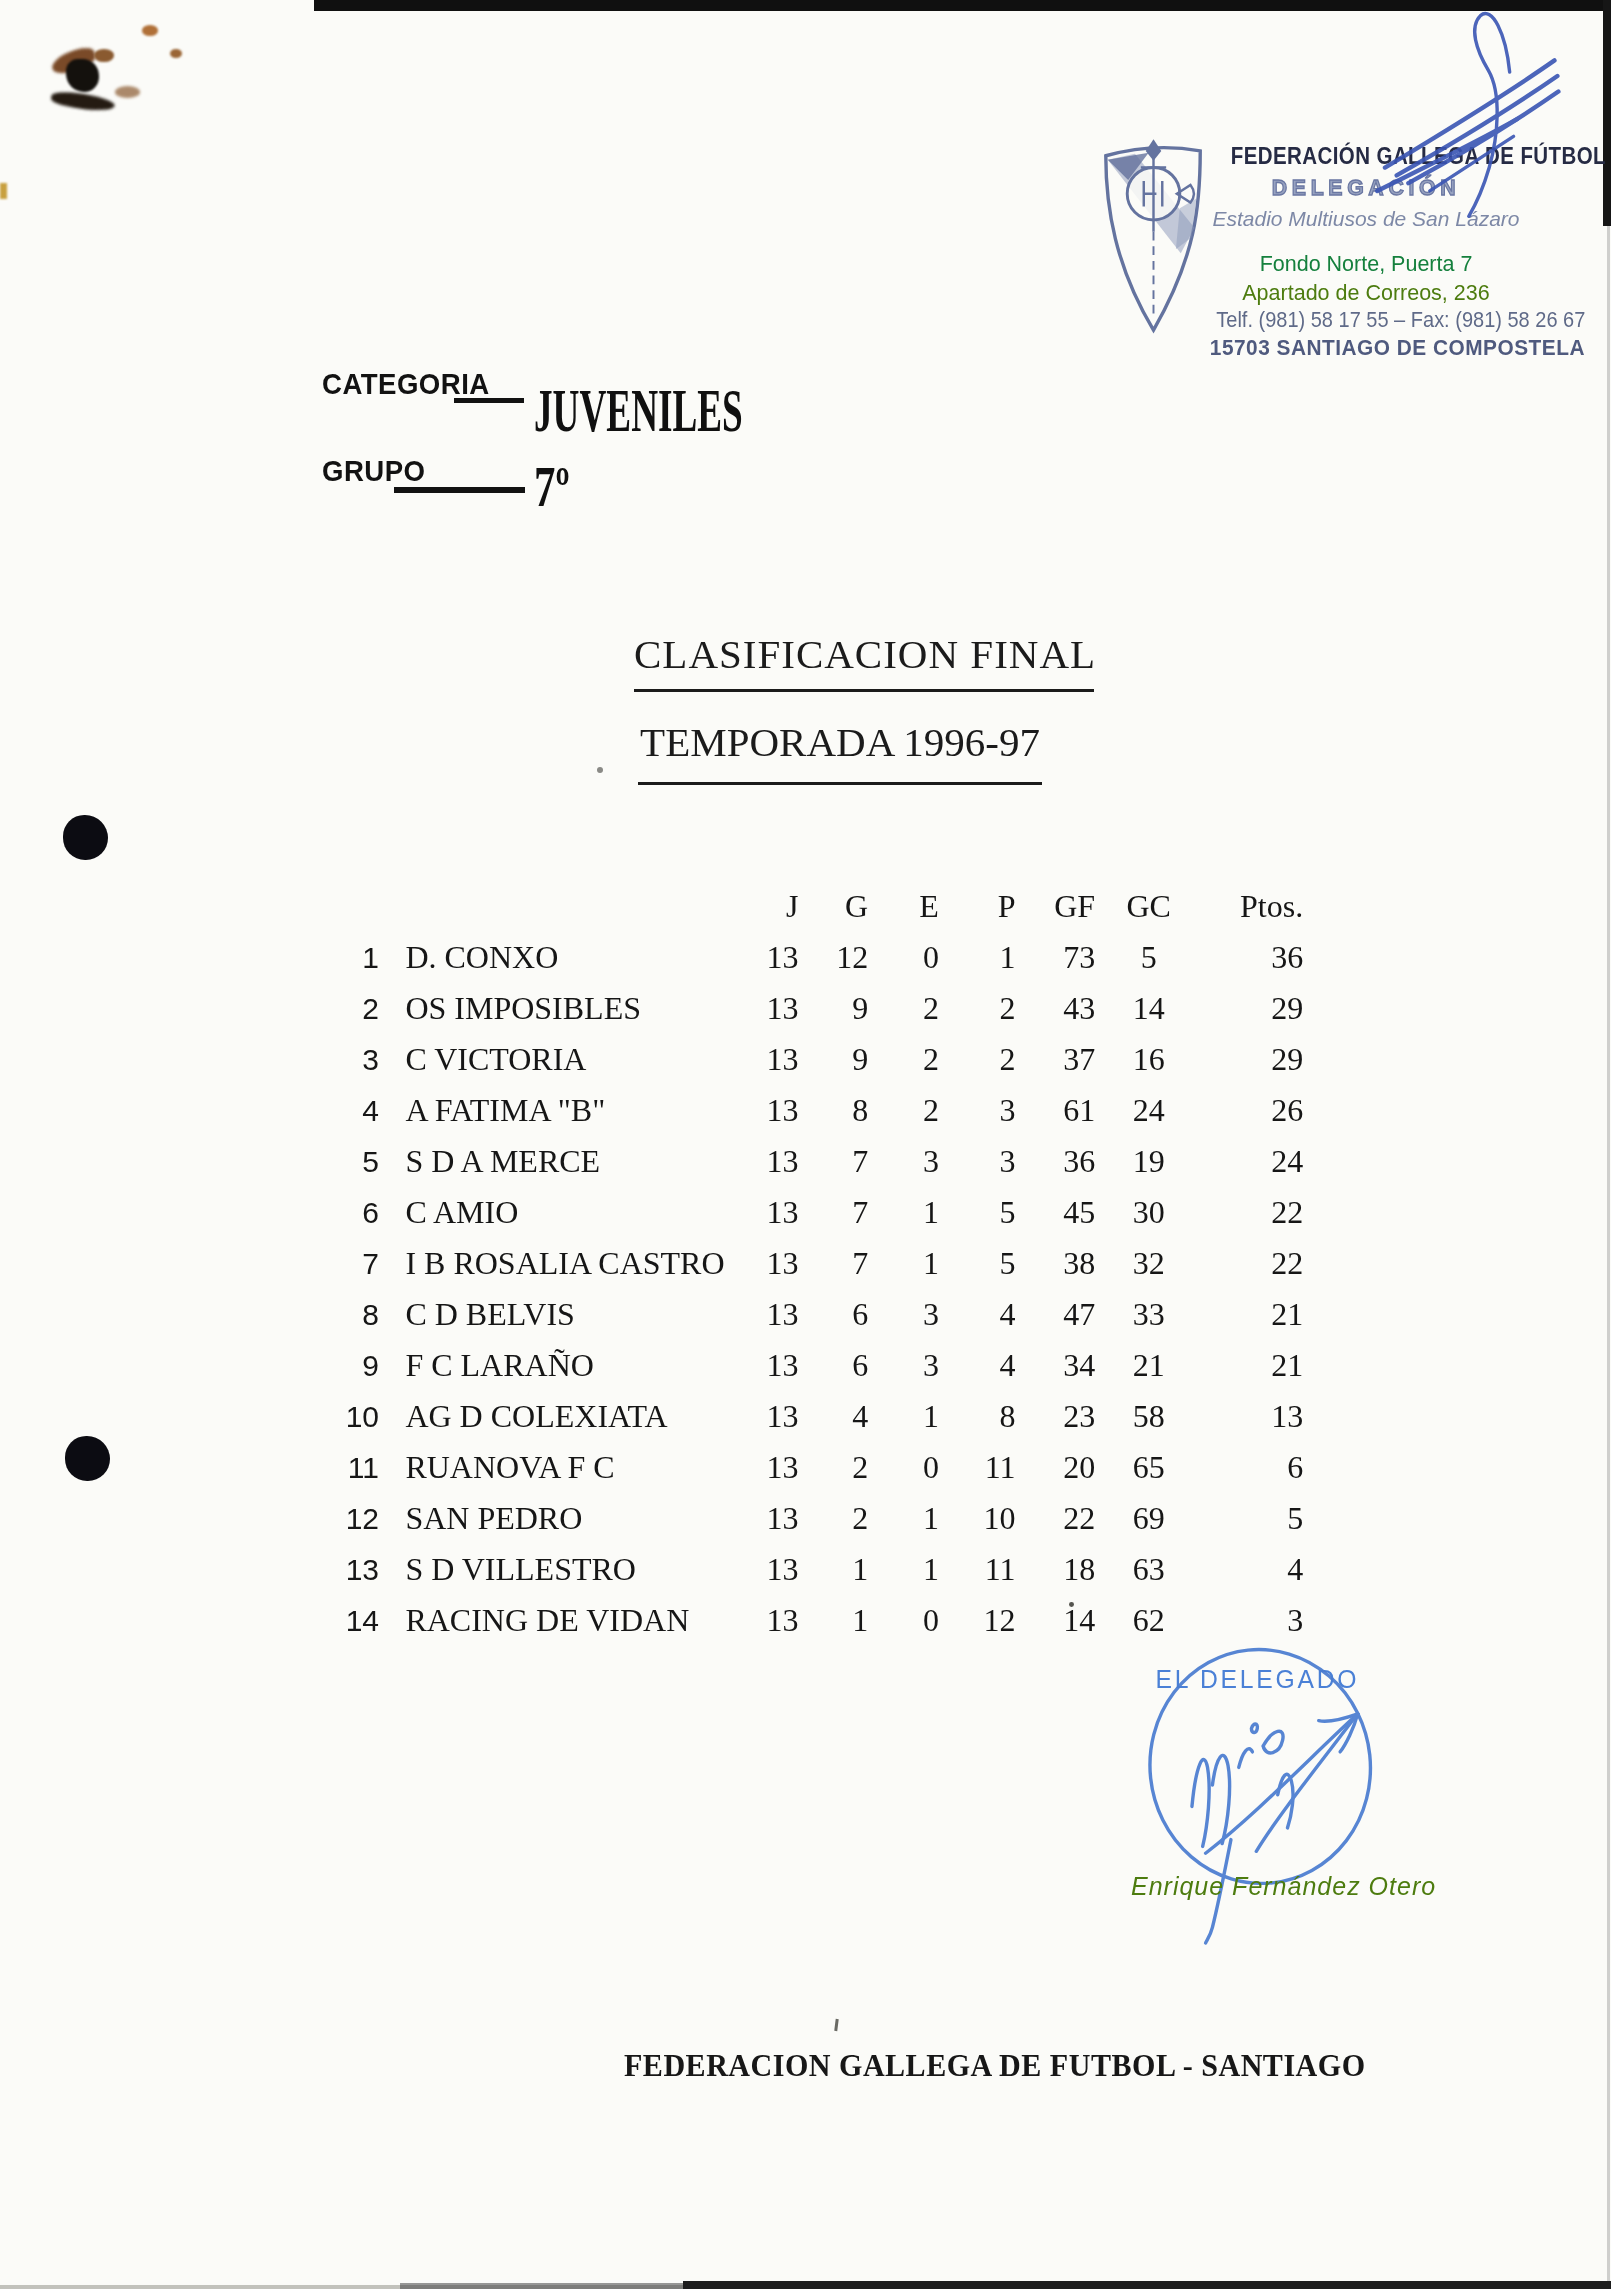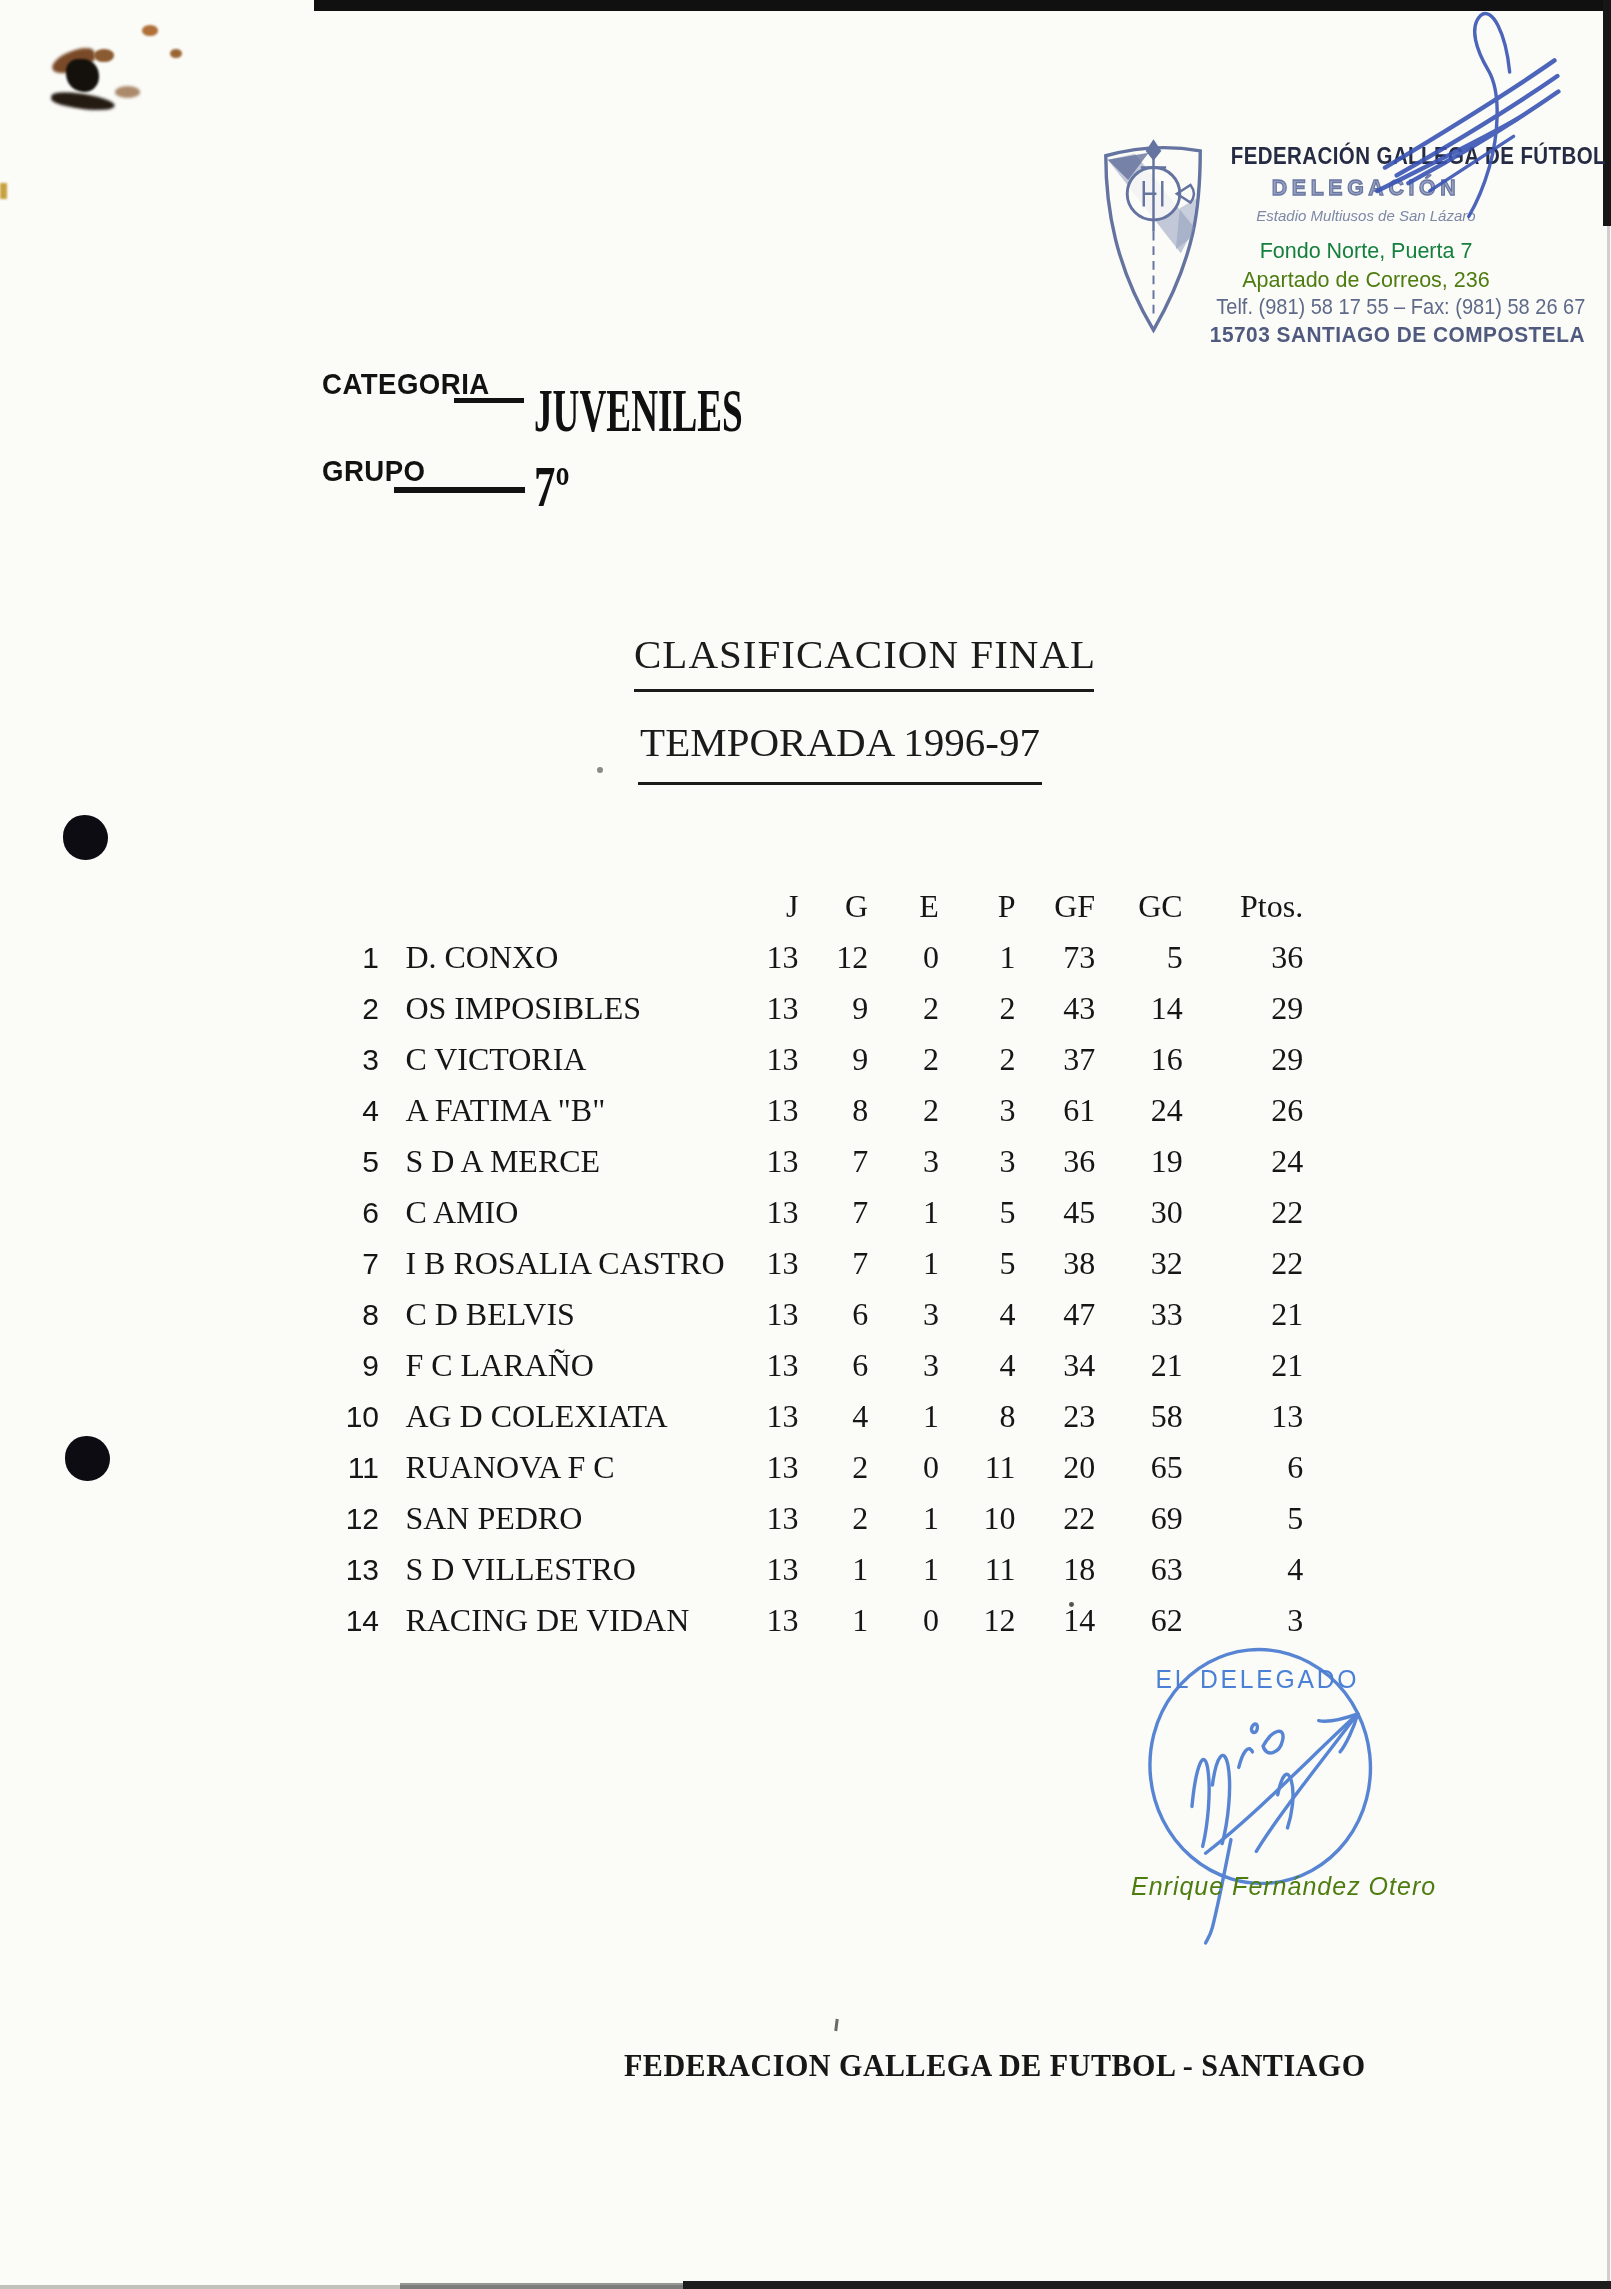--- a/index.html
+++ b/index.html
@@ -28,21 +28,21 @@
   .fleck-left{left:0;top:183px;width:6.8px;height:15.6px;background:#c8a040;filter:blur(1px);}
   
   .hole{width:45px;height:45px;background:#0c0c12;border-radius:48% 52% 50% 50%;filter:blur(0.4px);}
   .hole1{left:63px;top:815px;}
   .hole2{left:65px;top:1436px;}
   
   .stamp-text{left:1205px;top:142px;width:322px;text-align:center;font-family:"Liberation Sans",sans-serif;}
   .stamp-text div{white-space:nowrap;}
   .st-l1{font-weight:bold;font-size:24.4px;color:#262b44;transform:scaleX(.84);transform-origin:center;margin-bottom:4.9px;letter-spacing:0.5px;}
   .st-l2{font-weight:bold;font-size:22.4px;color:#97a2c0;-webkit-text-stroke:1.3px #6a77a2;letter-spacing:4.9px;margin-bottom:5.9px;transform:scaleX(.95);transform-origin:center;}
-  .st-l3{font-style:italic;font-size:15px;color:#7d88a6;margin-bottom:15px;}
+  .st-l3{font-style:italic;font-size:21px;color:#7d88a6;margin-bottom:21px;}
   .st-l4{font-size:21.5px;color:#15803d;margin-bottom:3.9px;}
   .st-l5{font-size:21.5px;color:#4d7c0f;margin-bottom:2px;}
   .st-l6{font-size:21.5px;color:#5f6a88;margin-bottom:2.9px;transform:scaleX(.93);transform-origin:center;}
   .st-l7{font-weight:bold;font-size:21.5px;color:#4f5a7e;letter-spacing:0.5px;transform:scaleX(.97);transform-origin:center;}
   
   .cat-label{left:322px;top:367px;font-family:"Liberation Sans",sans-serif;font-weight:bold;font-size:30px;color:#121212;transform:scaleX(.92);transform-origin:left;letter-spacing:0.5px;}
   .cat-line{left:454px;top:398px;width:70px;height:4.9px;background:#121212;}
   .cat-value{left:534px;top:375px;font-weight:bold;font-size:62px;transform:scaleX(.6);transform-origin:left;white-space:nowrap;color:#101010;}
   .grp-label{left:322px;top:454px;font-family:"Liberation Sans",sans-serif;font-weight:bold;font-size:30px;color:#121212;transform:scaleX(.92);transform-origin:left;letter-spacing:0.5px;}
   .grp-line{left:394px;top:487px;width:131px;height:5.9px;background:#121212;}
@@ -54,21 +54,21 @@
   
   .standings{left:332px;top:881px;border-collapse:collapse;table-layout:fixed;font-size:32px;color:#161616;}
   .standings th,.standings td{font-weight:normal;padding:0;height:51px;vertical-align:middle;white-space:nowrap;}
   .standings .c0{width:47px;text-align:right;padding-right:9.8px;font-family:"Liberation Sans",sans-serif;font-size:30px;}
   .standings .c1{width:334px;text-align:left;padding-left:16.6px;}
   .standings .c2{width:59px;text-align:right;padding-right:9.8px;}
   .standings .c3{width:60px;text-align:right;padding-right:11.7px;}
   .standings .c4{width:59px;text-align:right;padding-right:17.6px;}
   .standings .c5{width:59px;text-align:right;padding-right:13.7px;}
   .standings .c6{width:66px;text-align:right;padding-right:19.5px;}
-  .standings .c7{width:68px;text-align:right;padding-right:21.5px;}
+  .standings .c7{width:68px;text-align:center;padding-right:21.5px;}
   .standings .c8{width:99px;text-align:right;padding-right:17.6px;font-family:Liberation Serif, serif;}
   .standings thead th{height:51px;}
   .dot-62{left:1069px;top:1602px;width:4.9px;height:4.9px;background:#55554f;border-radius:50%;}
   
   .del-title{left:1151px;top:1664px;width:224px;text-align:center;font-family:"Liberation Sans",sans-serif;font-size:26px;color:#4a80d6;letter-spacing:2.9px;white-space:nowrap;transform:scaleX(.95);transform-origin:left;}
   .del-name{left:1131px;top:1872px;font-family:"Liberation Sans",sans-serif;font-style:italic;font-size:25px;color:#4d7c0f;white-space:nowrap;letter-spacing:1px;}
   
   .footer{left:624px;top:2048px;font-weight:bold;font-size:31px;letter-spacing:0.5px;white-space:nowrap;transform:scaleX(.97);transform-origin:left;color:#171717;}
   .tick-footer{left:835px;top:2019px;width:2.9px;height:11.7px;background:#6a6a64;transform:rotate(7deg);}
   svg{position:absolute;overflow:visible;}

